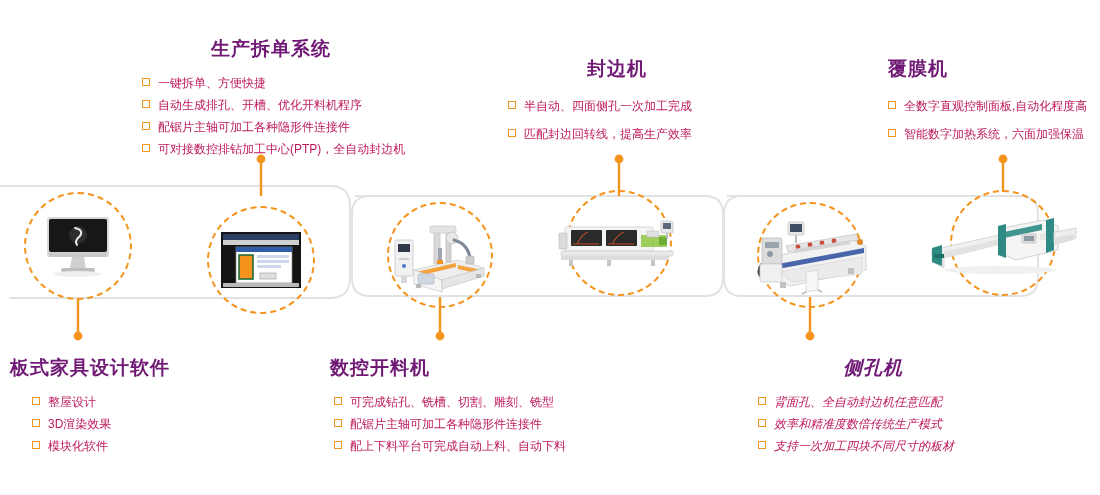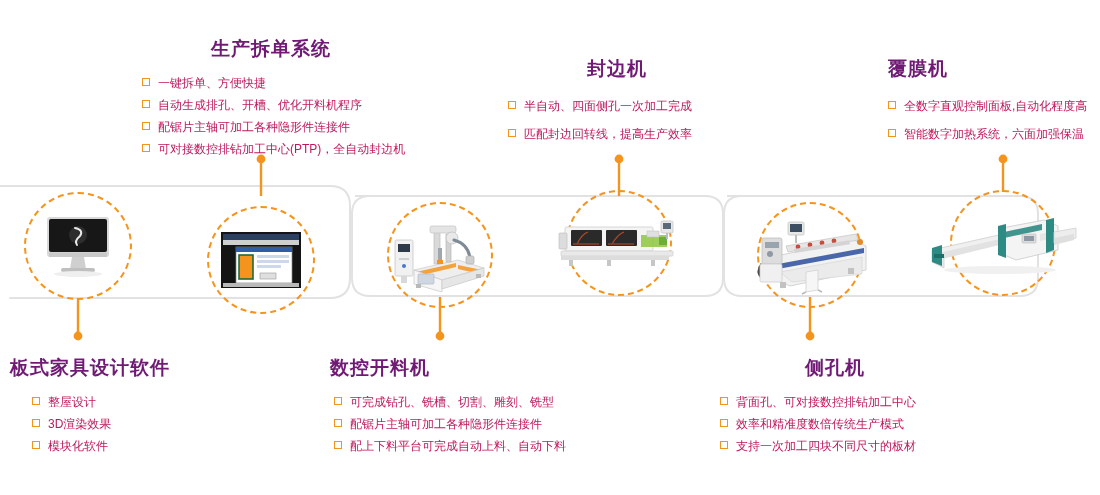--- a/index.html
+++ b/index.html
@@ -325,26 +325,26 @@
         <span class="bullet" style="top:9px;"></span>
         <span>半自动、四面侧孔一次加工完成</span>
       </li>
       <li style="line-height:28px;">
         <span class="bullet" style="top:9px;"></span>
         <span>匹配封边回转线，提高生产效率</span>
       </li>
     </ul>
   </div>
 
-  <div class="block" style="left:710px;top:355px;width:290px;">
+  <div class="block" style="left:748px;top:355px;width:290px;font-style:italic;">
     <div class="title" style="text-align:center;width:250px;">侧孔机</div>
     <ul style="margin-left:10px;">
       <li>
         <span class="bullet"></span>
-        <span>背面孔、可对接数控排钻加工中心</span>
+        <span>背面孔、全自动封边机任意匹配</span>
       </li>
       <li>
         <span class="bullet"></span>
         <span>效率和精准度数倍传统生产模式</span>
       </li>
       <li>
         <span class="bullet"></span>
         <span>支持一次加工四块不同尺寸的板材</span>
       </li>
     </ul>

